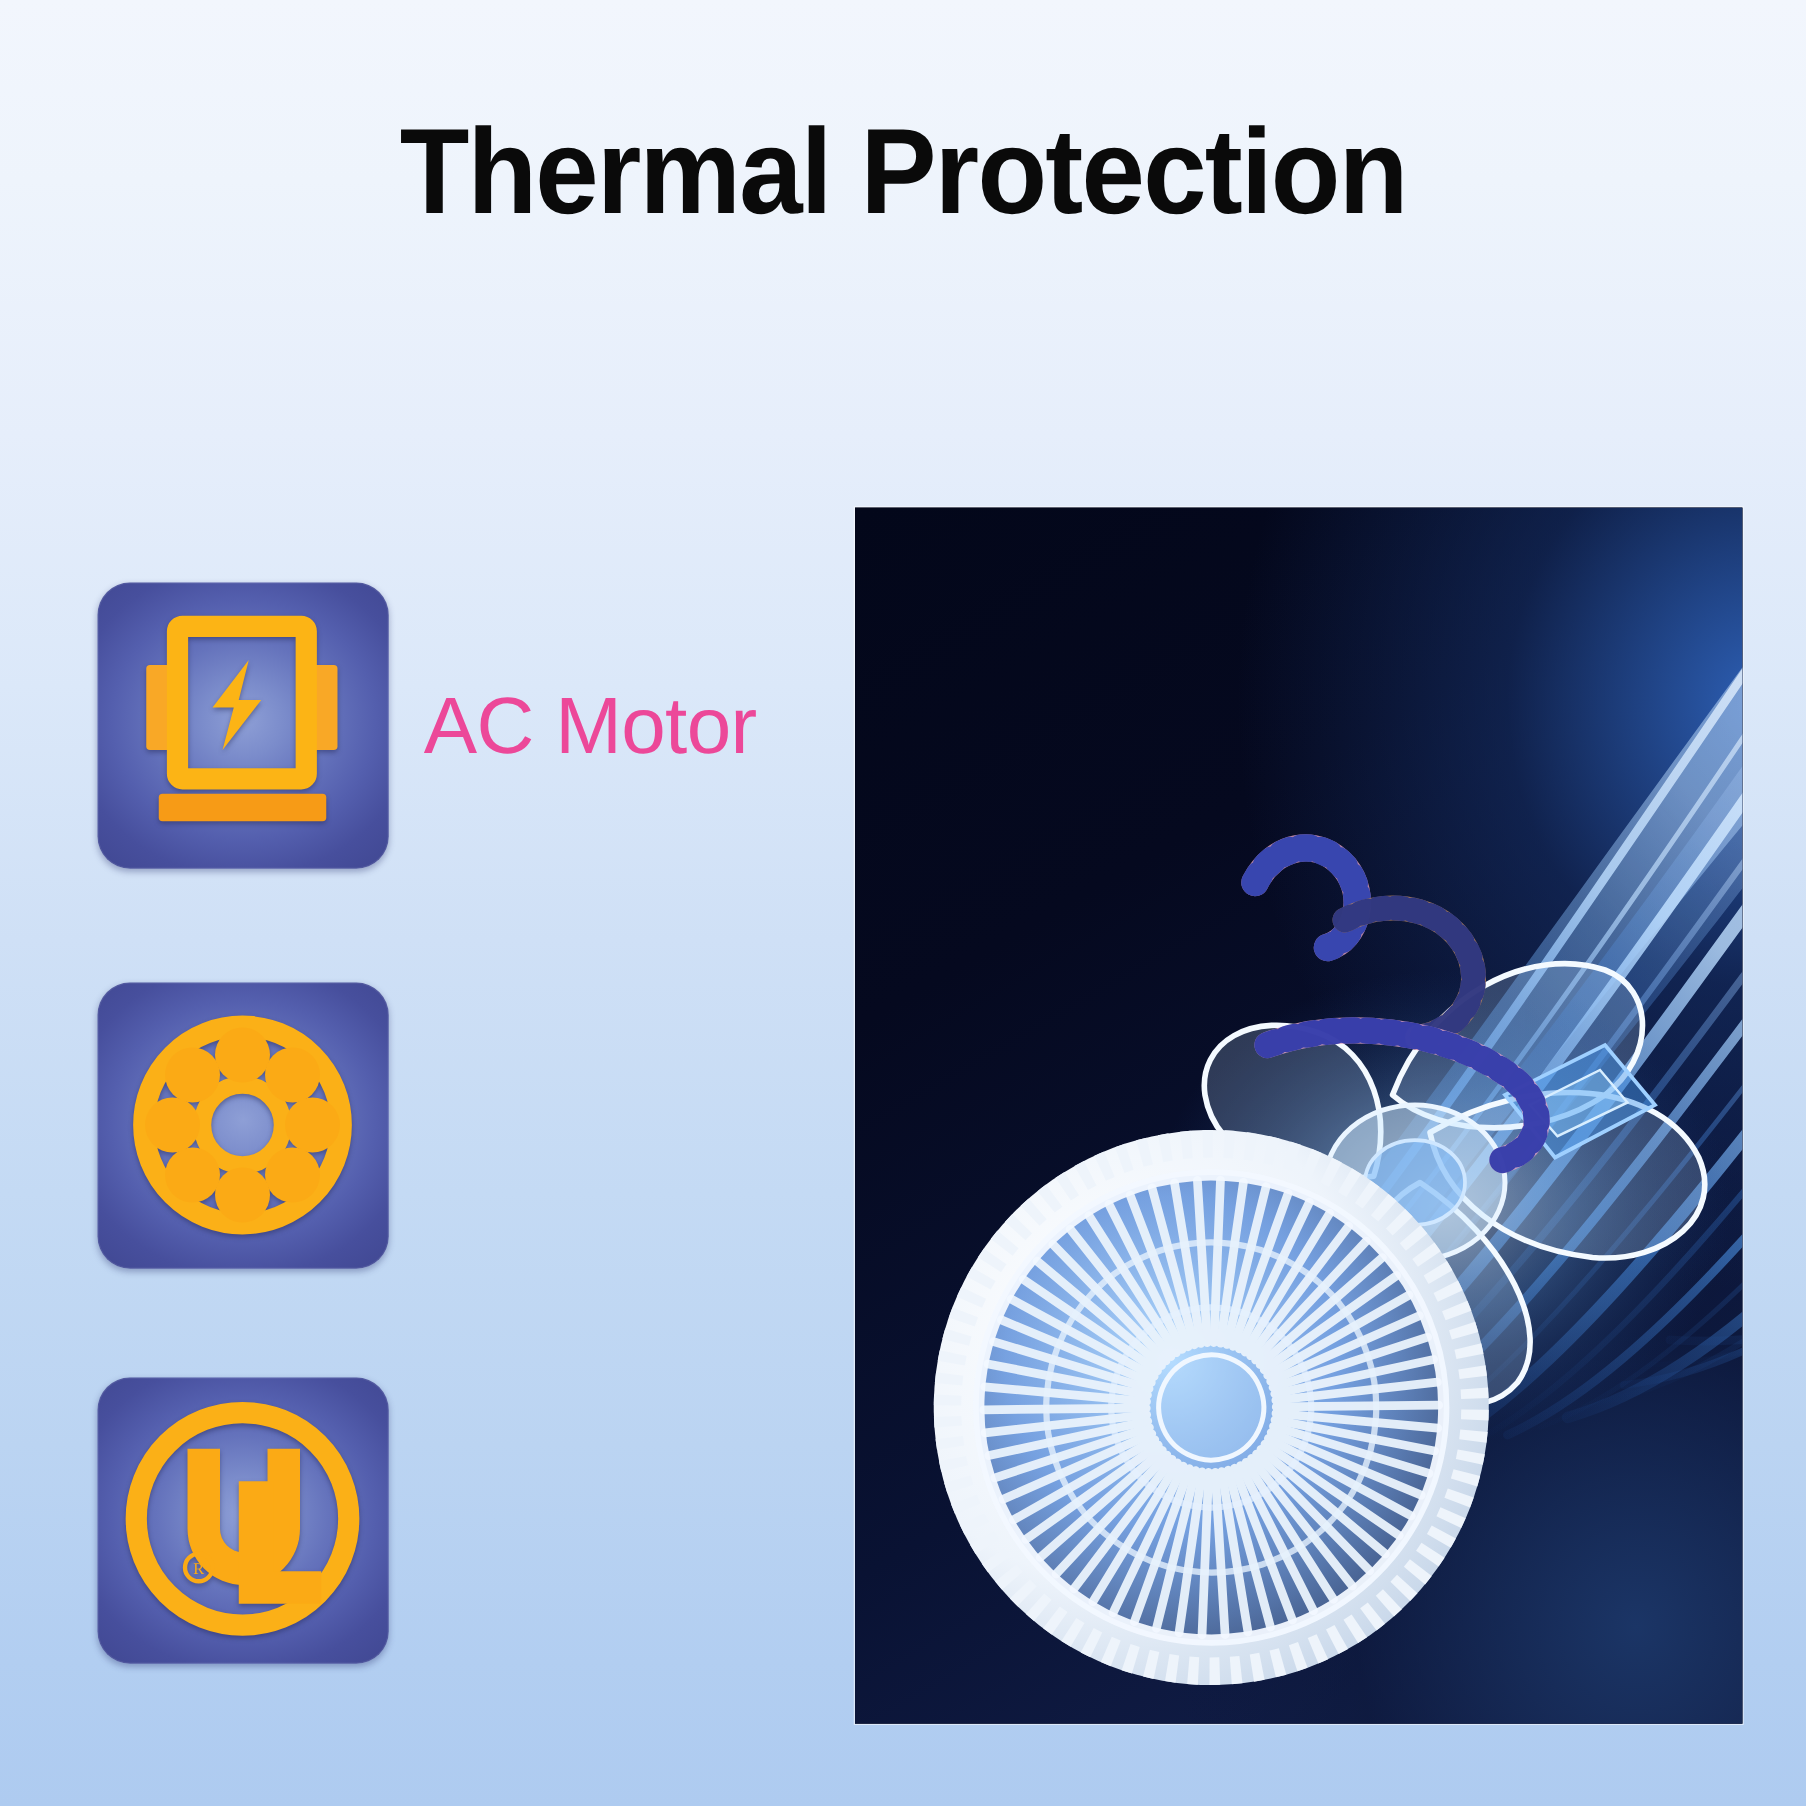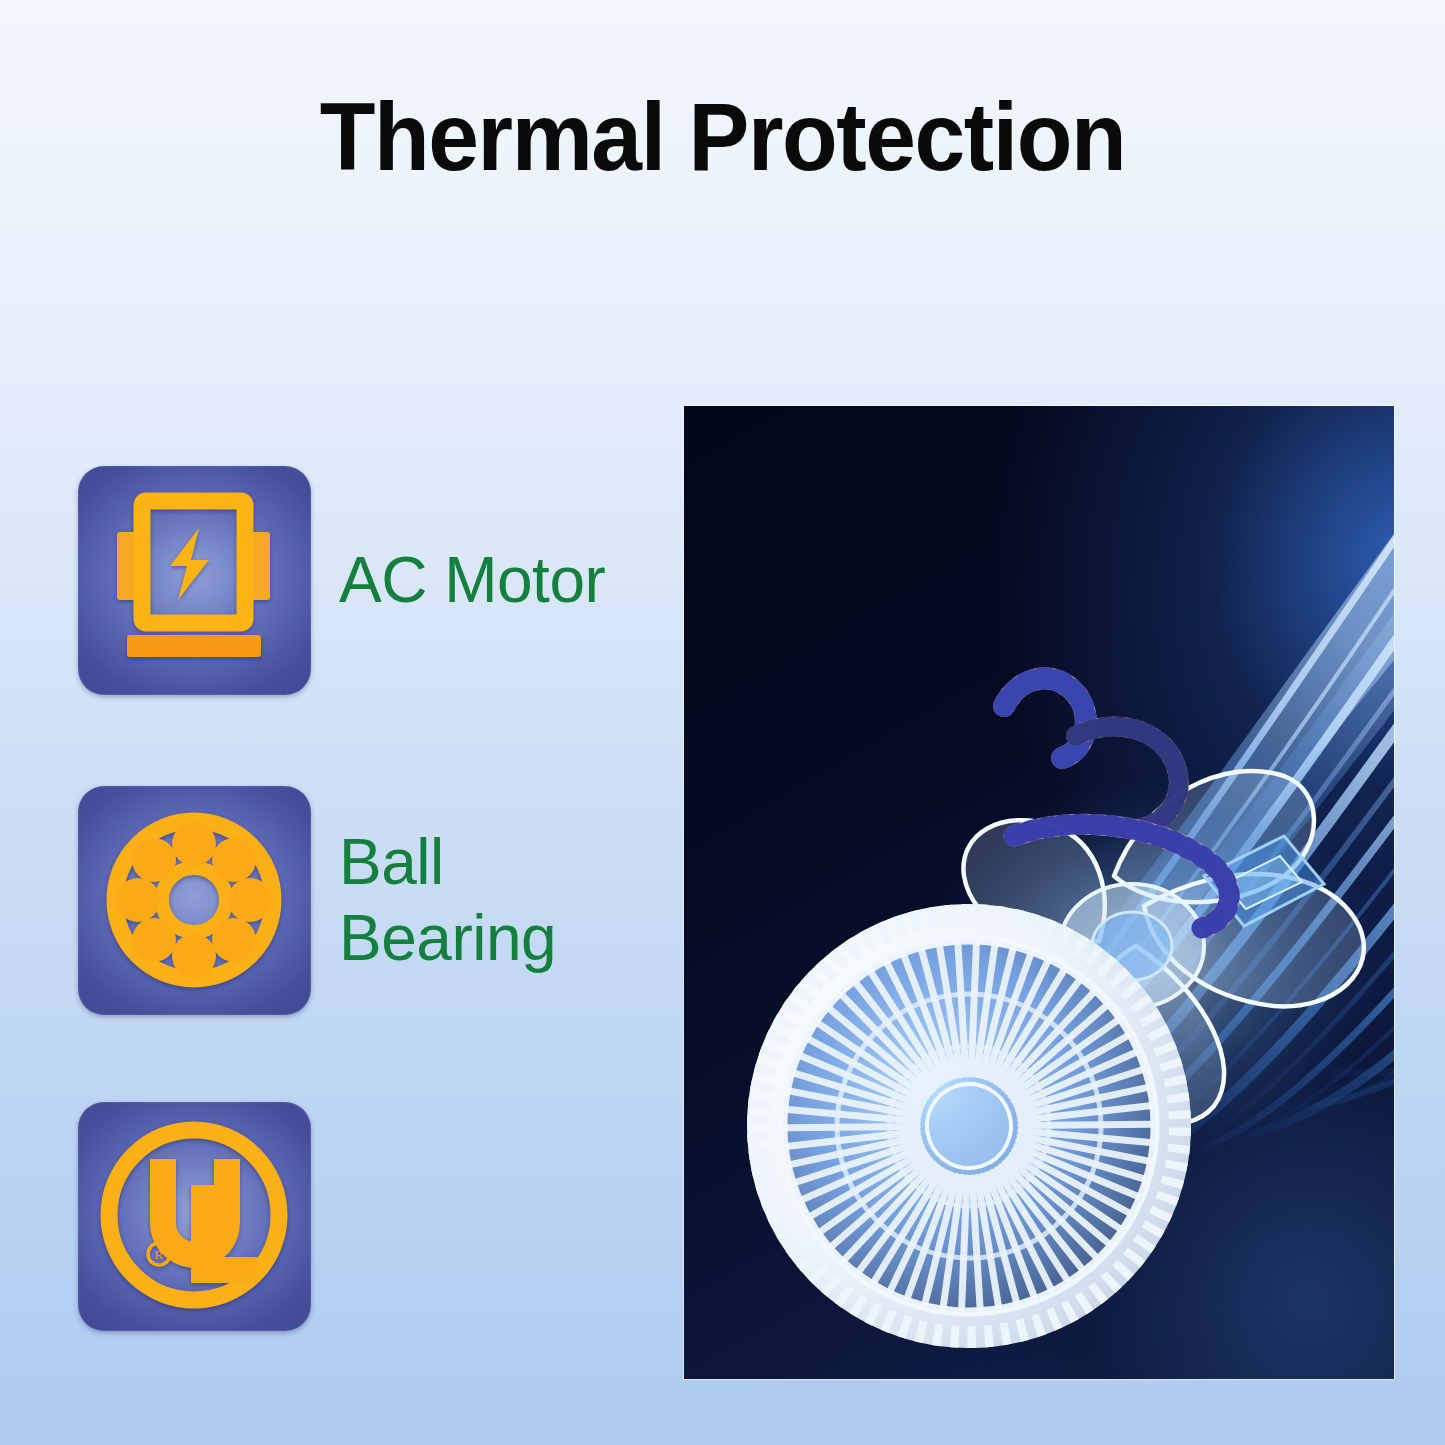--- a/index.html
+++ b/index.html
@@ -95,21 +95,21 @@
     top: 0;
     width: 100%;
     height: 100%;
     display: block;
     filter: drop-shadow(0 2px 2px rgba(30, 35, 80, 0.45));
   }
 
   .feature-label {
     font-size: 64px;
     line-height: 1.18;
-    color: #15803d;
+    color: #ec4899;
     font-weight: 400;
     letter-spacing: -0.5px;
     white-space: pre-line;
     font-family: "Liberation Sans", "DejaVu Sans", sans-serif;
   }
 
   
   .photo {
     position: absolute;
     left: 684px;
@@ -178,22 +178,20 @@
             <circle cx="156" cy="74" r="22"></circle>
             <circle cx="172" cy="114" r="22"></circle>
             <circle cx="156" cy="154" r="22"></circle>
             <circle cx="116" cy="170" r="22"></circle>
             <circle cx="76" cy="154" r="22"></circle>
             <circle cx="60" cy="114" r="22"></circle>
             <circle cx="76" cy="74" r="22"></circle>
           </g>
         </svg>
       </div>
-      <div class="feature-label">Ball
-Bearing</div>
     </div>
 
     <div class="feature feature-3">
       <div class="tile">
         <svg viewBox="0 0 233 229">
 
           <circle cx="116" cy="113" r="85" fill="none" stroke="#FBB017" stroke-width="17"></circle>
 
           <path d="M72 57 h26 v64 a19 19 0 0 0 38 0 v-64 h26 v64 a45 45 0 0 1 -90 0 Z" fill="#FBAA15"></path>
 

